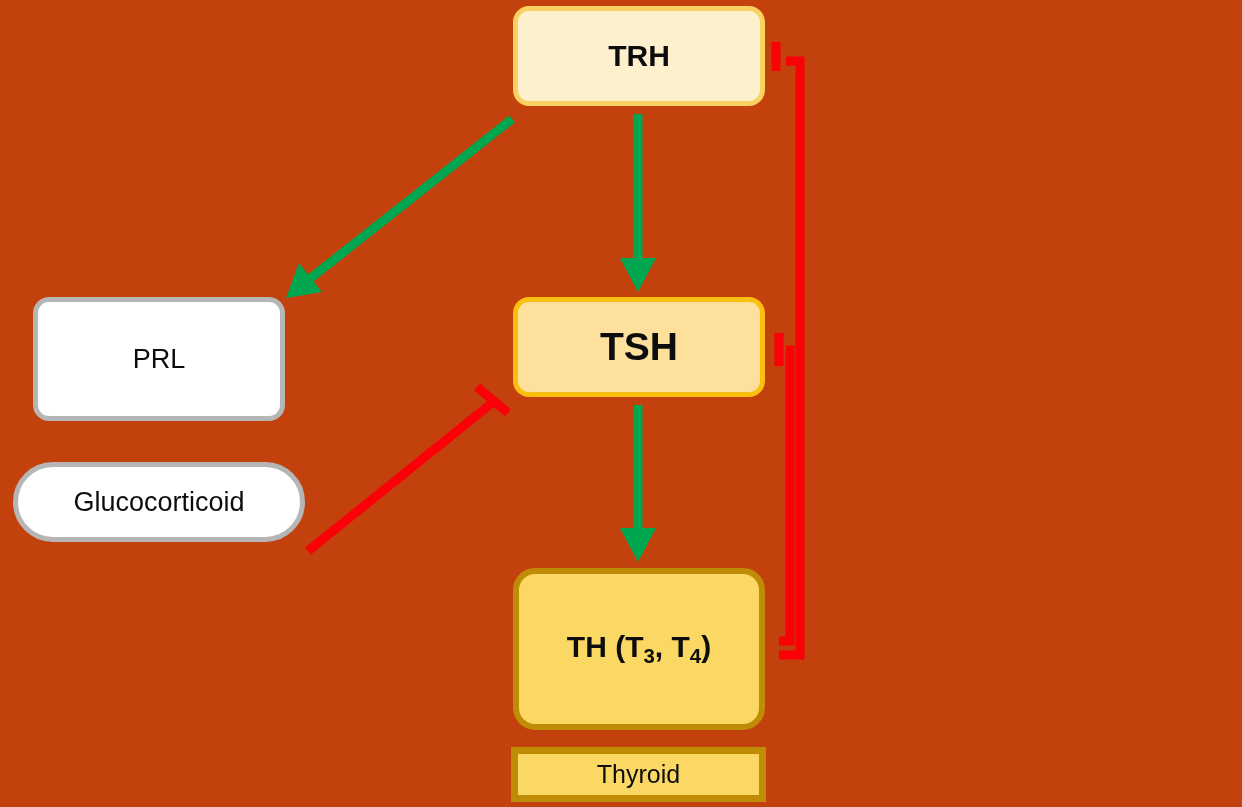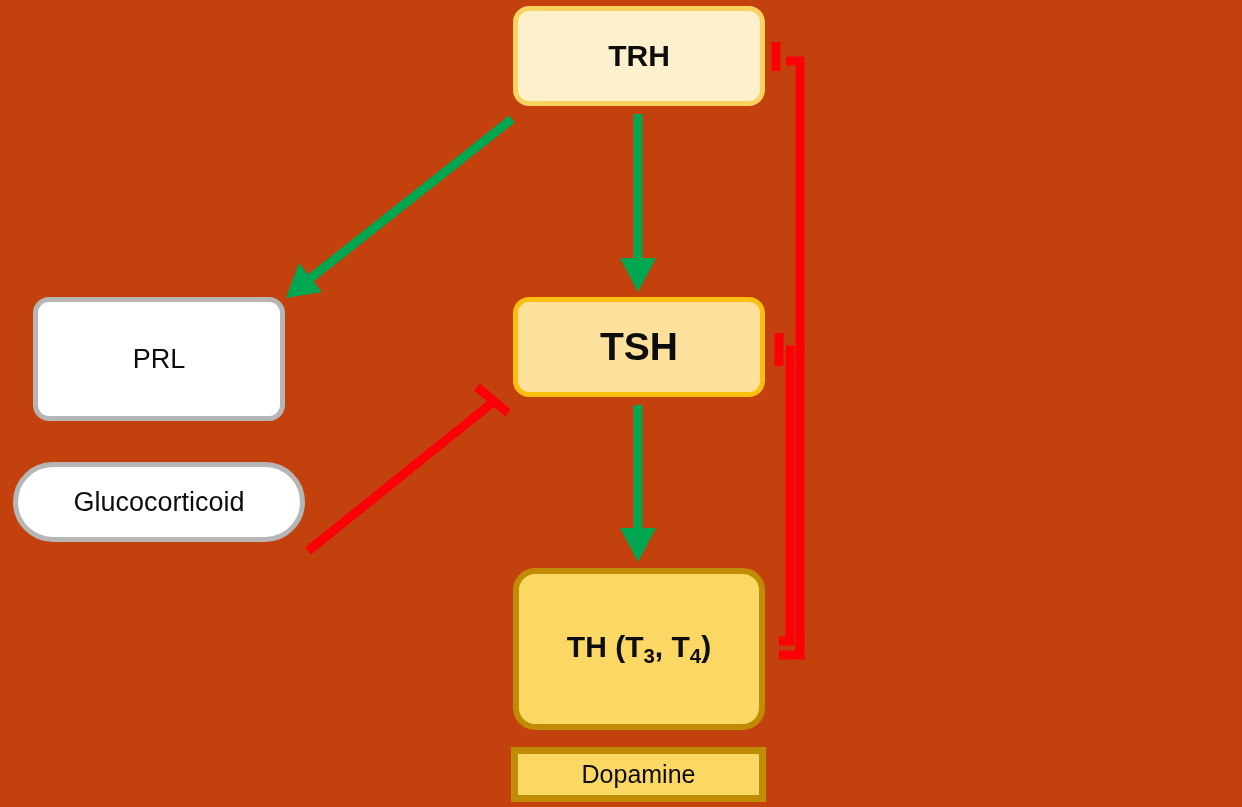--- a/index.html
+++ b/index.html
@@ -133,21 +133,21 @@
   </svg>
 
   <div class="node node-trh">TRH</div>
 
   <div class="node node-tsh">TSH</div>
 
   <div class="node node-th">
     <span><span>TH (T</span><sub>3</sub><span>, T</span><sub>4</sub><span>)</span></span>
   </div>
 
-  <div class="node node-thyroid">Dopamine</div>
+  <div class="node node-thyroid">Thyroid</div>
 
   <div class="node node-prl">PRL</div>
 
   <div class="node pill pill-gluco">Glucocorticoid</div>
 
 
 
 </div>
 
 </body></html>

